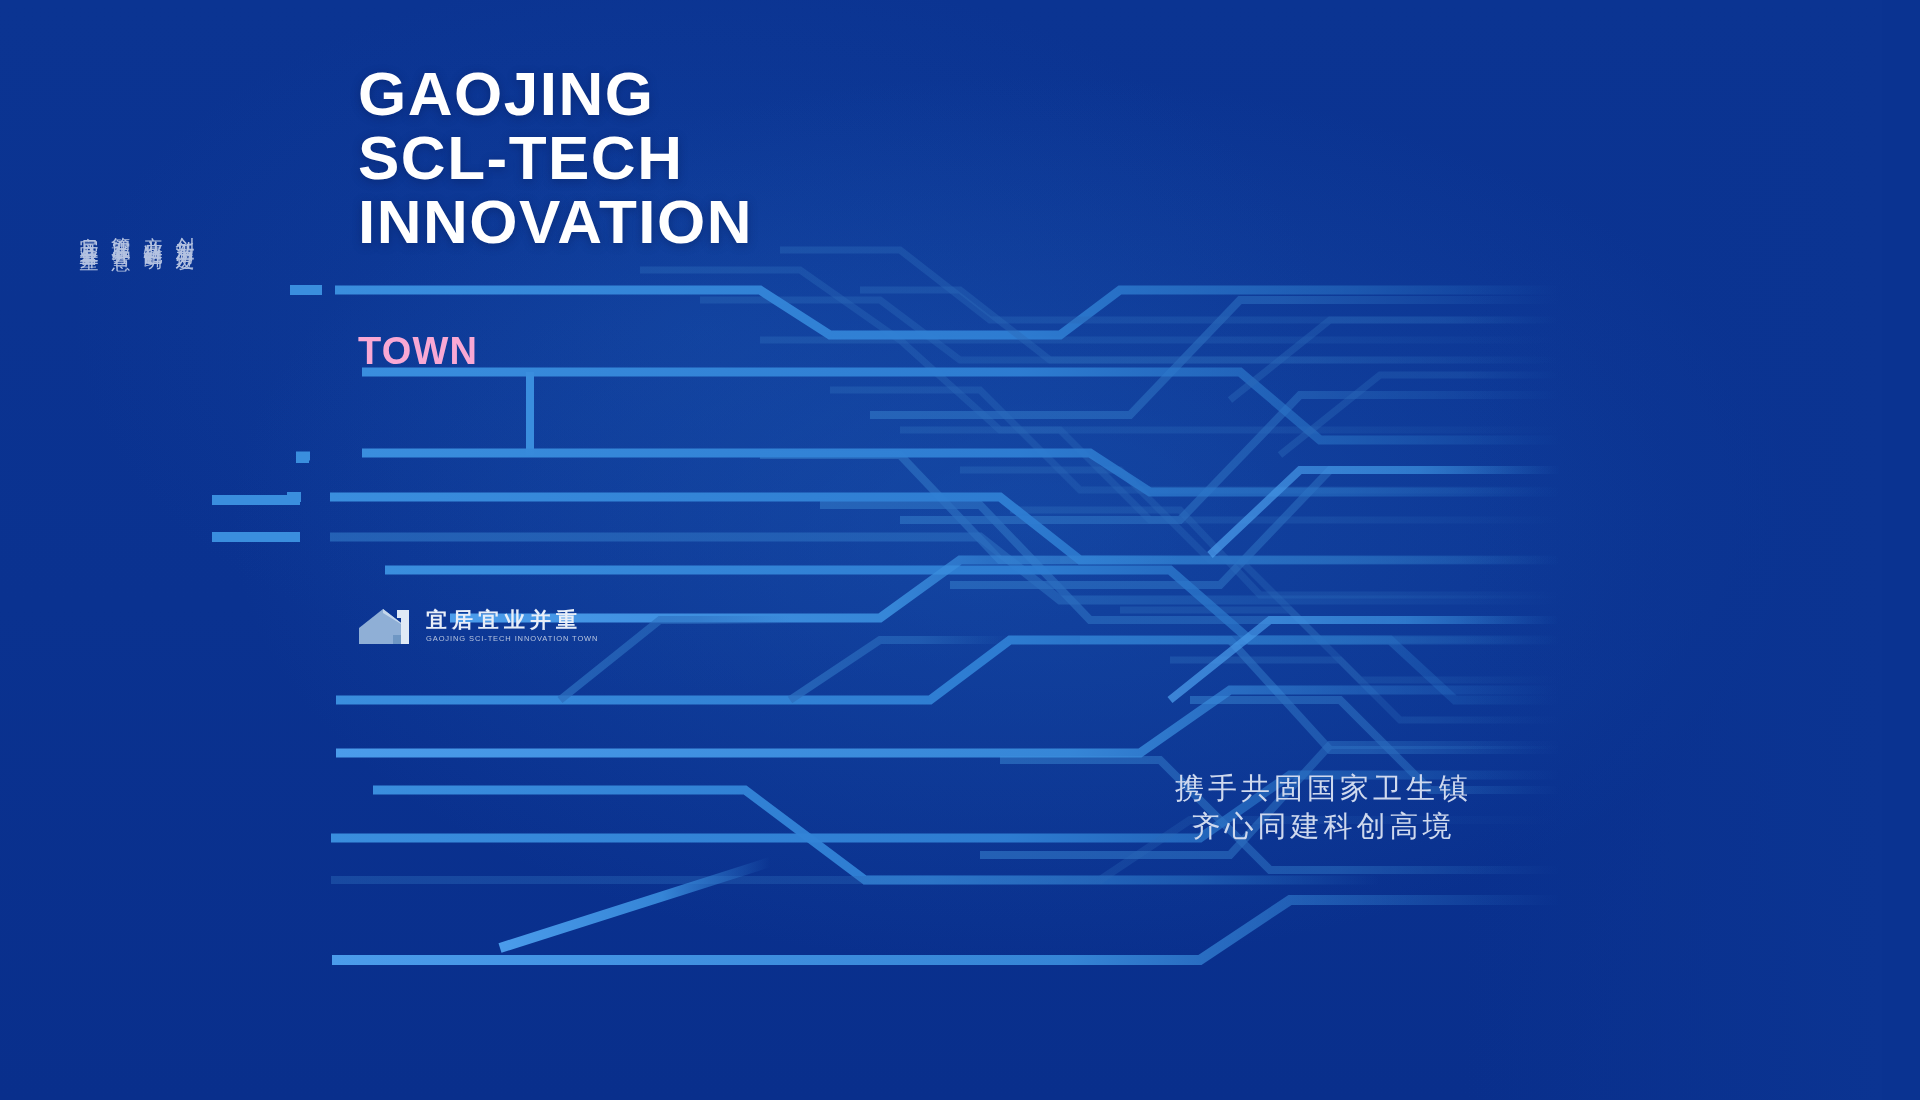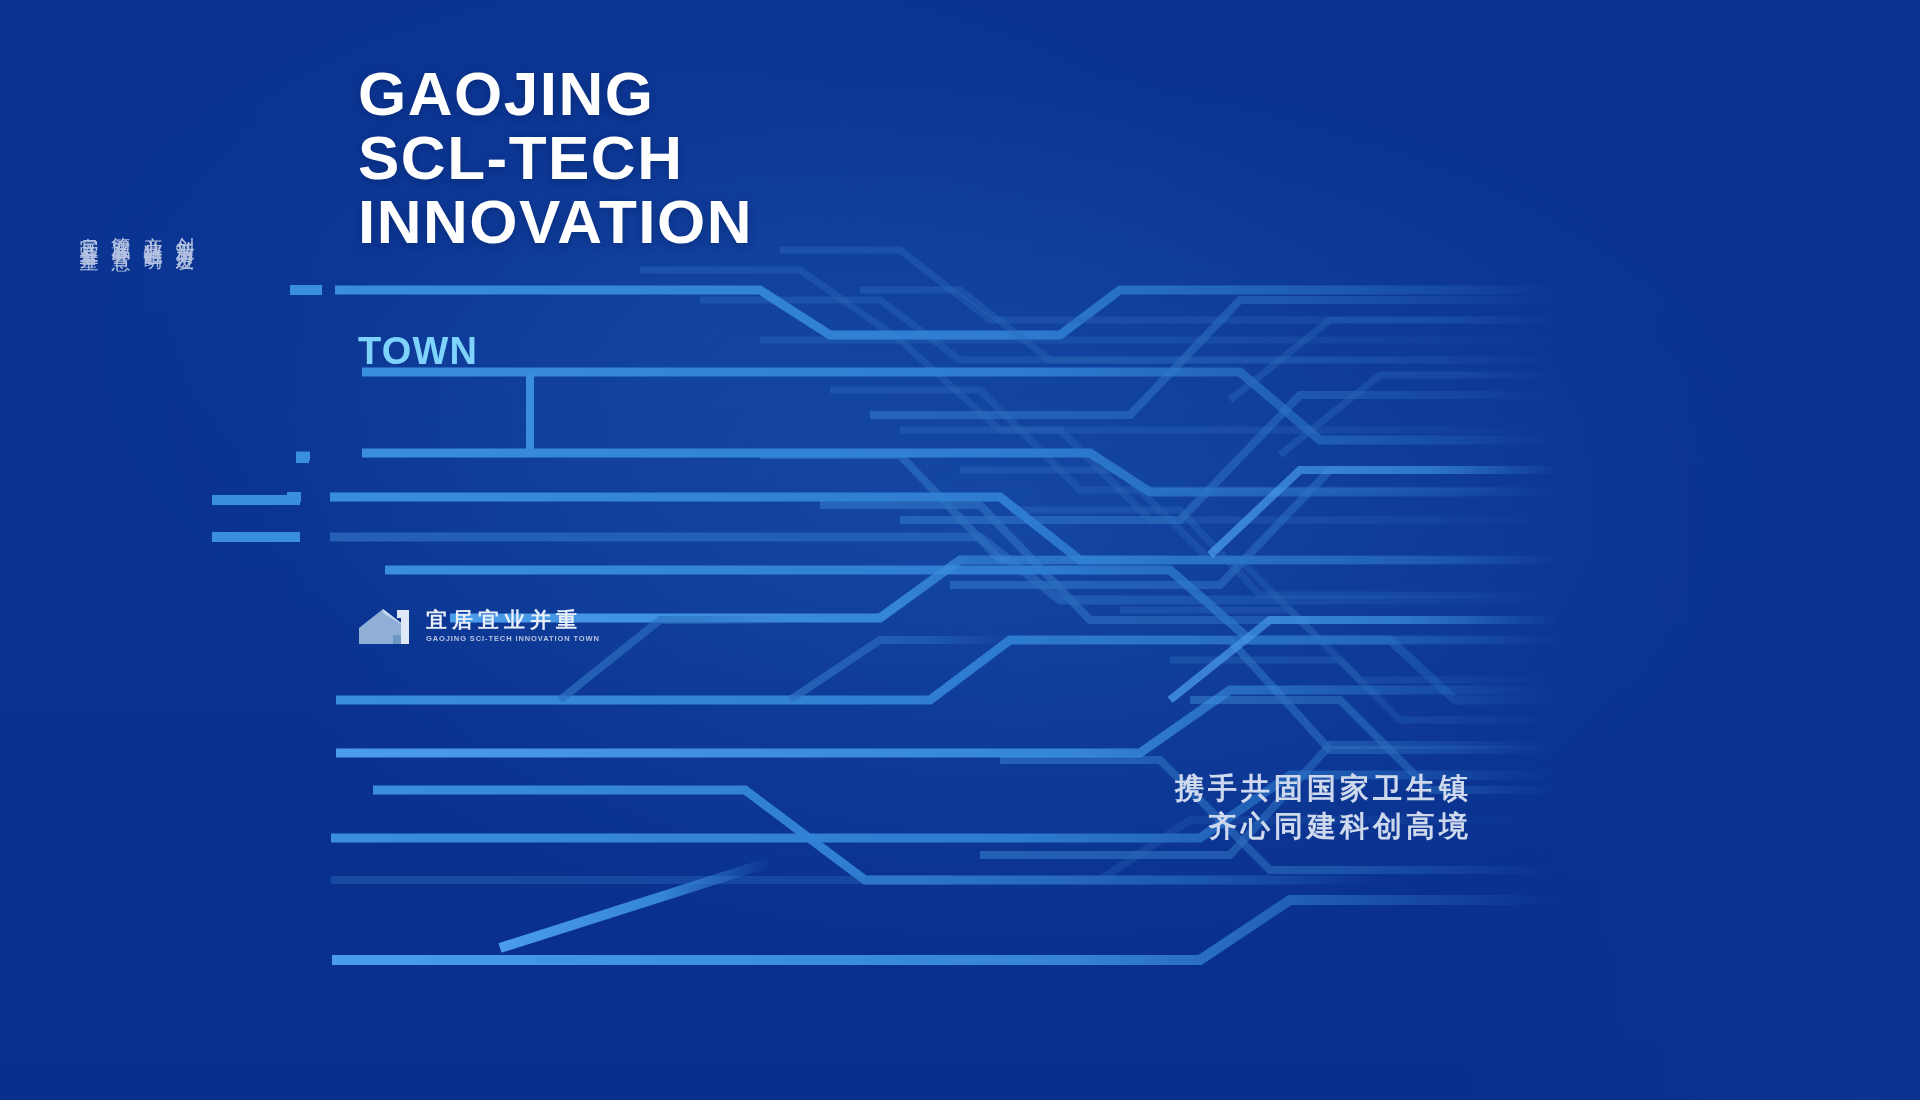--- a/index.html
+++ b/index.html
@@ -42,21 +42,21 @@
     font-size:62px;
     line-height:64px;
     letter-spacing:1.5px;
     text-transform:uppercase;
     white-space:pre-line;
     text-shadow:0 2px 10px rgba(0,20,70,.35);
   }
   .headline-town{
     position:absolute;
     left:358px;top:330px;
-    color:#7dd3fc;
+    color:#f9a8d4;
     font-weight:900;
     font-size:38px;
     letter-spacing:1.2px;
     text-transform:uppercase;
   }
 
   
   .vslogan{
     position:absolute;
     left:78px;top:222px;
@@ -81,34 +81,34 @@
     position:absolute;
     left:357px;top:604px;
     display:flex;align-items:center;gap:11px;
   }
   .logo-mark{width:58px;height:44px;display:block;}
   .logo-text{display:flex;flex-direction:column;justify-content:center;}
   .logo-cn{
     color:#e8eef8;font-size:21px;font-weight:700;letter-spacing:5px;line-height:23px;
   }
   .logo-en{
-    color:#b9c6e0;font-size:7.5px;font-weight:700;letter-spacing:.9px;line-height:11px;
+    color:#b9c6e0;font-size:7.5px;font-weight:400;letter-spacing:.9px;line-height:11px;
     margin-top:2px;white-space:nowrap;
   }
 
   
   .bslogan{
     position:absolute;
     right:410px;bottom:255px;
-    text-align:right;
+    text-align:center;
     color:#cfd9ee;
     font-size:29px;
     line-height:38px;
     letter-spacing:4px;
-    font-weight:700;
+    font-weight:400;
     white-space:pre-line;
   }
 </style>
 </head>
 <body>
 
 <div class="poster">
 
   <div class="bg-glow"></div>
 

